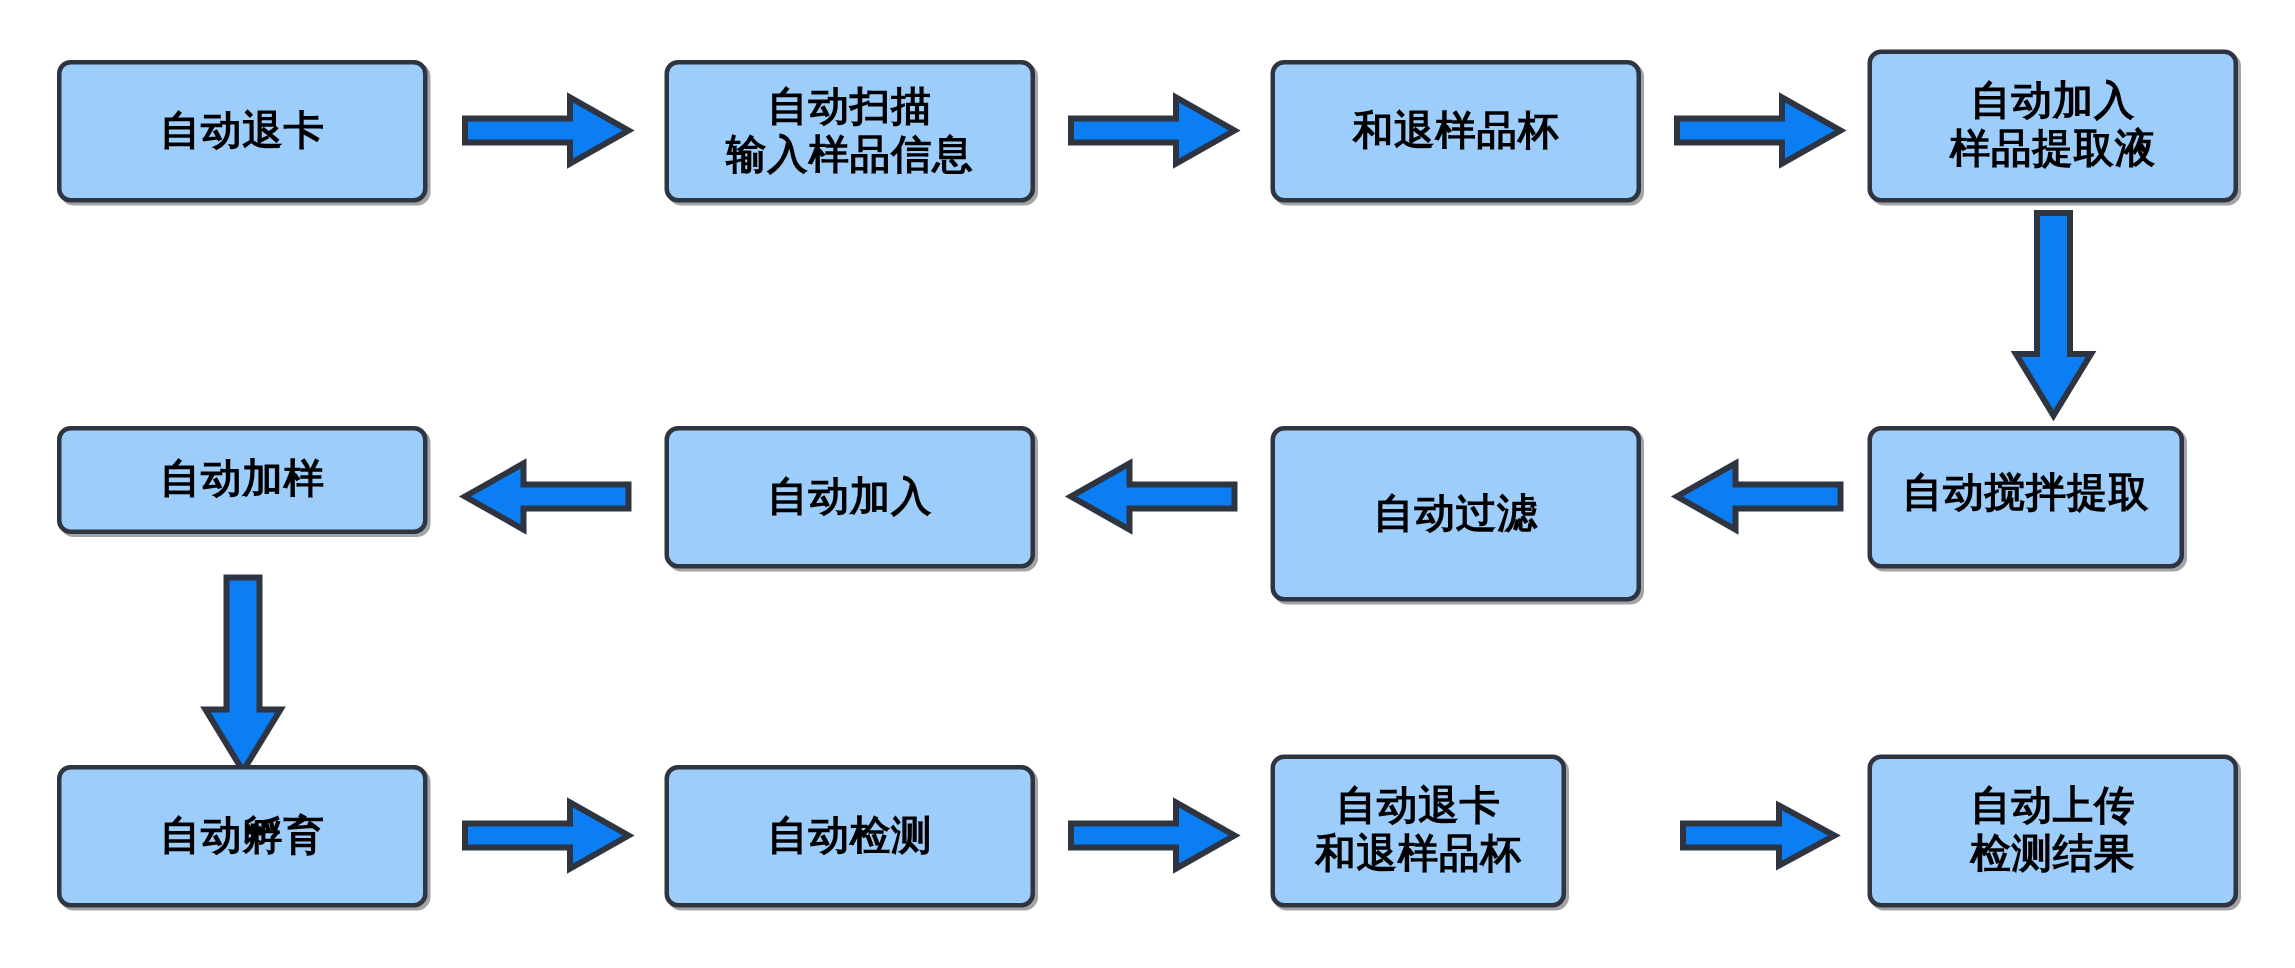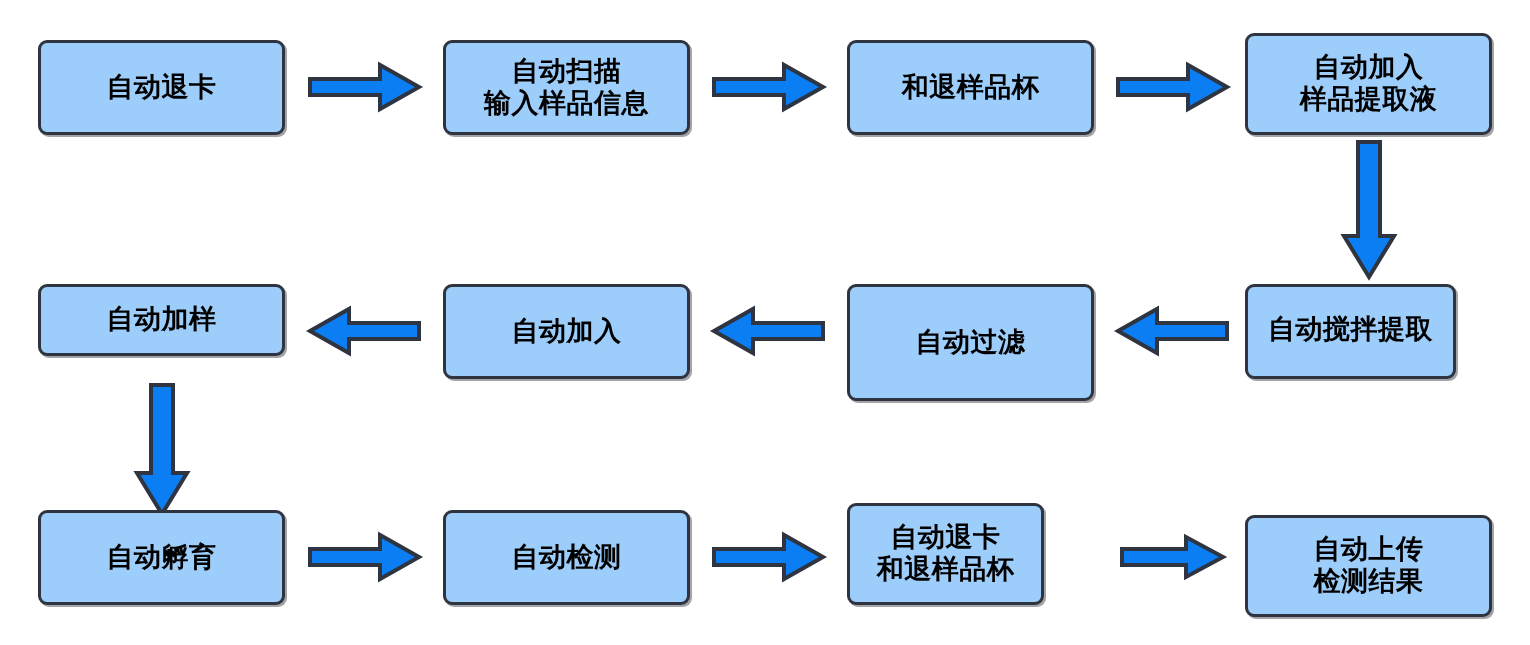--- a/index.html
+++ b/index.html
@@ -155,18 +155,18 @@
     <span class="lbl">自动退卡
 和退样品杯</span>
   </div>
 
   <div class="arrow" style="left:1120px; top:534px; width:105px; height:46px;">
     <svg width="105" height="46" viewBox="0 0 105 46">
       <path d="M2,15 L66,15 L66,3 L103,23 L66,43 L66,31 L2,31 Z" fill="#0B7EF4" stroke="#2E3440" stroke-width="4" stroke-linejoin="miter"></path>
     </svg>
   </div>
 
-  <div class="node" style="left:1245px; top:503px; width:247px; height:102px;margin-top:12px;">
+  <div class="node" style="left:1245px; top:503px; width:247px; height:102px;">
     <span class="lbl">自动上传
 检测结果</span>
   </div>
 
 </div>
 
 </body></html>

